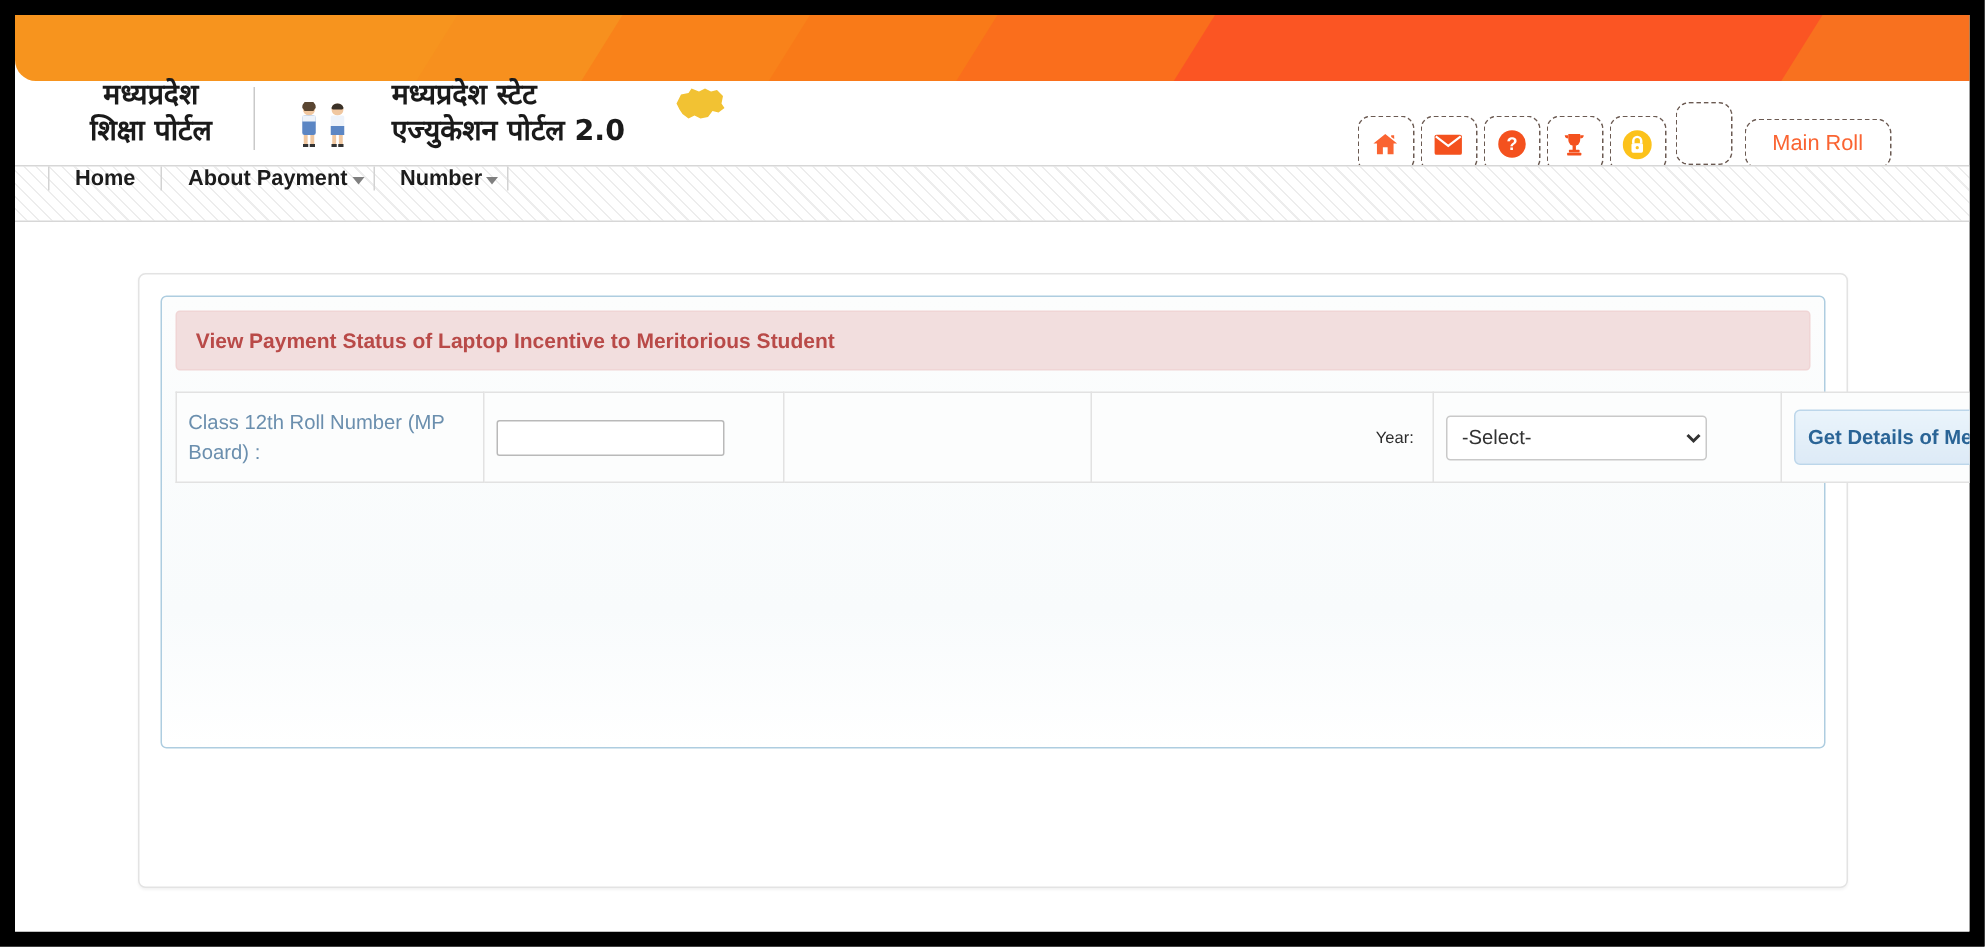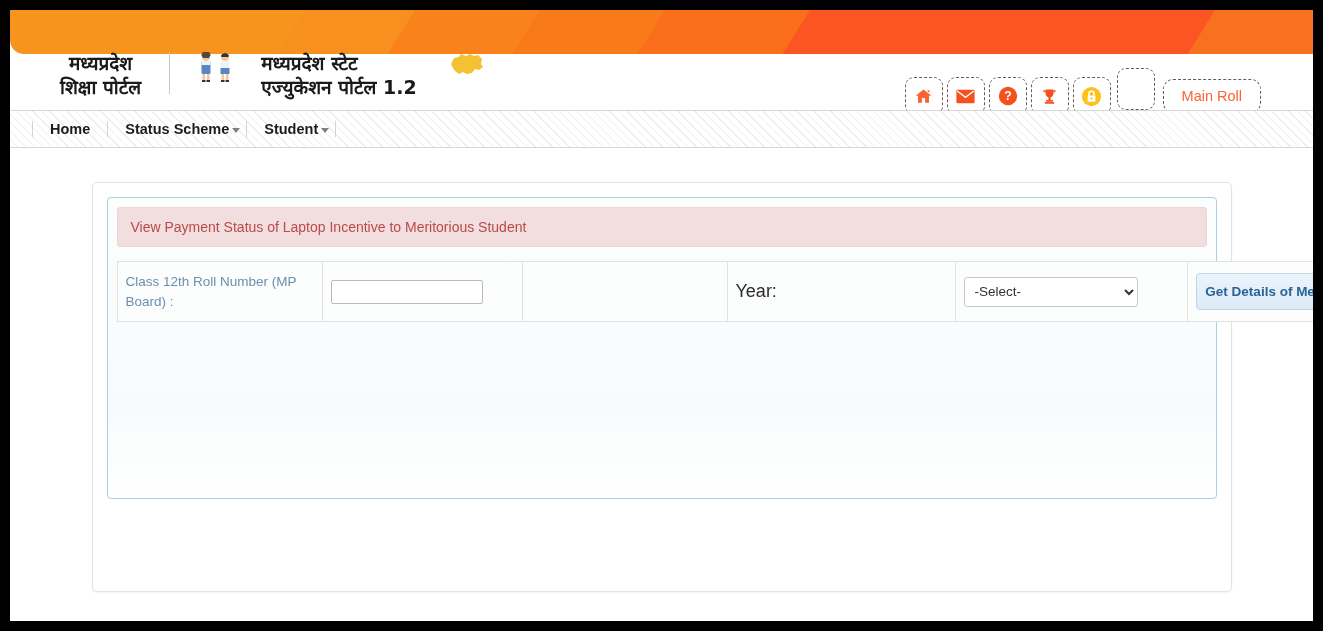--- a/index.html
+++ b/index.html
@@ -45,21 +45,21 @@
   
   .logo-row {
     position: relative;
     height: 56px;
     background: #fff;
   }
   .logo-left {
     position: absolute;
     left: 50px; top: -2px;
     display: flex;
-    align-items: flex-start;
+    align-items: flex-end;
     gap: 28px;
   }
   .logo-hindi-1 {
     font-family: "DejaVu Sans", sans-serif;
     font-size: 19px;
     font-weight: 700;
     line-height: 1.25;
     color: #1a1a1a;
     text-align: center;
     white-space: pre-line;
@@ -121,21 +121,21 @@
     position: relative;
     height: 38px;
     border-top: 1px solid #d7d7d7;
     border-bottom: 1px solid #d7d7d7;
     background-color: #fdfdfd;
     background-image: repeating-linear-gradient(
         45deg,
         #ffffff 0px, #ffffff 5px,
         #ededed 5px, #ededed 6px);
     display: flex;
-    align-items: center;
+    align-items: flex-start;
     padding-left: 22px;
   }
   .nav-item {
     position: relative;
     display: flex;
     align-items: center;
     padding: 0 17px;
     border-right: 1px solid #d3d3d3;
     font-size: 14.5px;
     font-weight: 700;
@@ -175,21 +175,21 @@
     background: linear-gradient(#fcfdfd, #f8fbfc 70%, #ffffff);
     padding: 9px 9px 9px 9px;
     min-height: 302px;
   }
   .panel-title {
     background: #f2dede;
     border: 1px solid #f0d5d5;
     border-radius: 3px;
     color: #b94a48;
     font-size: 14px;
-    font-weight: 400;
+    font-weight: 700;
     padding: 11px 13px;
   }
 
   
   .form-table {
     width: 100%;
     border-collapse: collapse;
     margin-top: 14px;
     table-layout: fixed;
   }
@@ -210,23 +210,23 @@
   .lbl-roll {
     display: block;
     text-align: left;
     color: #6b8fae;
     font-size: 13.5px;
     line-height: 1.45;
     padding-right: 4px;
   }
   .lbl-year {
     display: block;
-    text-align: left;
+    text-align: right;
     color: #2c2c2c;
-    font-size: 18px;
+    font-size: 11px;
     padding-right: 4px;
   }
   .roll-input {
     width: 152px;
     height: 24px;
     border: 1px solid #b9b9b9;
     border-radius: 2px;
     background: #fff;
     font-size: 13px;
     padding: 0 5px;
@@ -299,21 +299,21 @@
           <rect x="3.5" y="9" width="9" height="8" rx="1" fill="#eef3fa"></rect>
           <rect x="3.5" y="16" width="9" height="6" fill="#5b86c4"></rect>
           <rect x="4.5" y="22" width="2.6" height="6" fill="#f0c7a0"></rect>
           <rect x="8.9" y="22" width="2.6" height="6" fill="#f0c7a0"></rect>
           <rect x="4" y="28" width="3.5" height="2" fill="#333"></rect>
           <rect x="8.5" y="28" width="3.5" height="2" fill="#333"></rect>
         </svg>
       </div>
 
       <div class="logo-hindi-2">मध्यप्रदेश स्टेट
-एज्युकेशन पोर्टल 1.2</div>
+एज्युकेशन पोर्टल 2.0</div>
 
       <div class="mp-map">
         <svg width="38" height="26" viewBox="0 0 38 26">
           <path d="M4 12 L7 6 L12 5 L14 2 L19 4 L23 2 L27 4 L31 3 L35 7
                    L34 12 L36 15 L32 18 L28 17 L25 21 L20 22 L16 20
                    L12 22 L8 19 L6 16 Z" fill="#f2c233"></path>
         </svg>
       </div>
     </div>
 
@@ -363,25 +363,25 @@
 
       <div class="main-menu-btn">Main Roll</div>
     </div>
   </div>
 
   <div class="navbar">
     <div class="nav-item">
       <span>Home</span>
     </div>
     <div class="nav-item">
-      <span>Status Scheme</span>
+      <span>About Payment</span>
       <span class="nav-caret"></span>
     </div>
     <div class="nav-item">
-      <span>Student</span>
+      <span>Number</span>
       <span class="nav-caret"></span>
     </div>
     <div class="nav-filler"></div>
   </div>
 
   <div class="page-body">
     <div class="outer-card">
       <div class="inner-card">
 
         <div class="panel-title">View Payment Status of Laptop Incentive to Meritorious Student</div>

